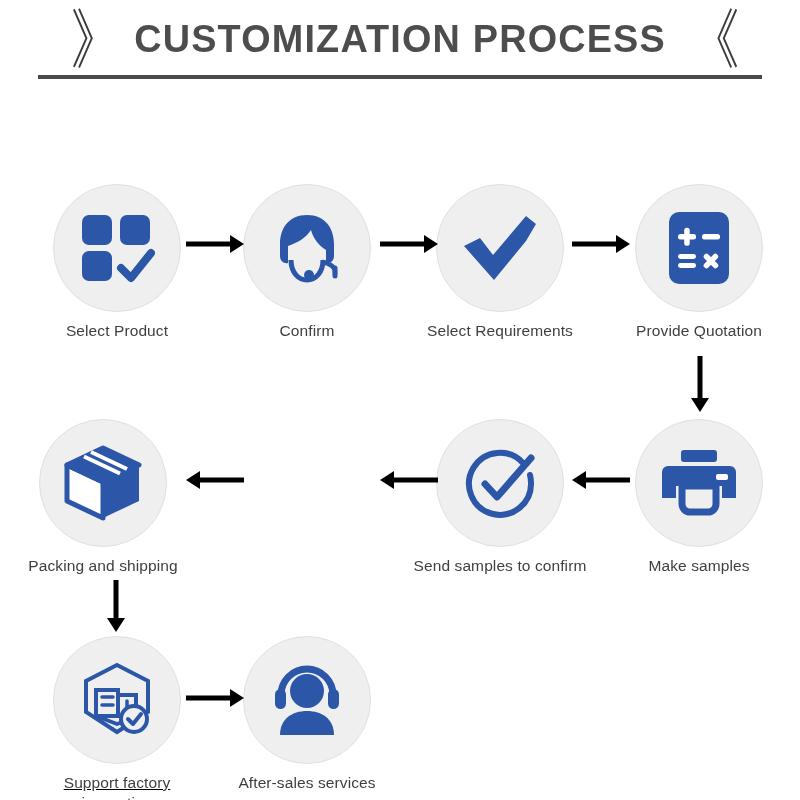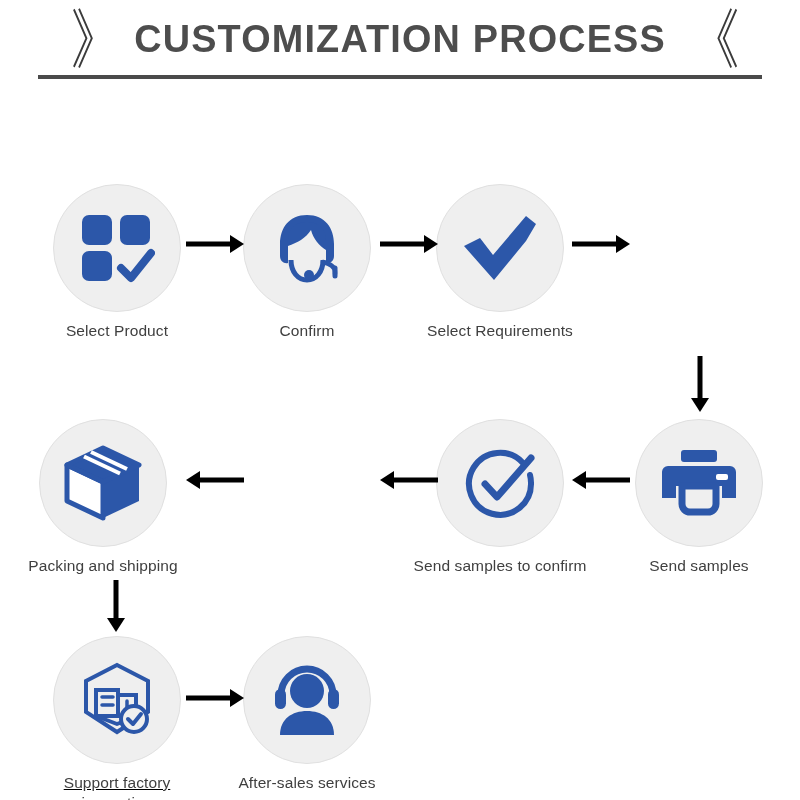--- a/index.html
+++ b/index.html
@@ -187,20 +187,37 @@
 
   <div class="node" style="left:415px; top:160px;">
     <div class="circle">
       <svg width="80" height="70" viewBox="0 0 80 70">
         <path d="M4 33 L20 25 L33 42 L66 3 L76 11 L66 28 L34 67 Z" fill="#2c57a9"></path>
       </svg>
     </div>
     <div class="node-label wide">Select Requirements</div>
   </div>
 
+  <div class="node" style="left:614px; top:160px;">
+    <div class="circle">
+      <svg width="64" height="76" viewBox="0 0 64 76">
+        <rect x="2" y="2" width="60" height="72" rx="10" fill="#2c57a9"></rect>
+        <rect x="11" y="24" width="18" height="5.5" rx="2.5" fill="#fff"></rect>
+        <rect x="17.2" y="17.8" width="5.5" height="18" rx="2.5" fill="#fff"></rect>
+        <rect x="35" y="24" width="18" height="5.5" rx="2.5" fill="#fff"></rect>
+        <rect x="11" y="44" width="18" height="5" rx="2.4" fill="#fff"></rect>
+        <rect x="11" y="53" width="18" height="5" rx="2.4" fill="#fff"></rect>
+        <g transform="rotate(45 44 51)">
+          <rect x="35" y="48.3" width="18" height="5.5" rx="2.5" fill="#fff"></rect>
+          <rect x="41.2" y="42.1" width="5.5" height="18" rx="2.5" fill="#fff"></rect>
+        </g>
+      </svg>
+    </div>
+    <div class="node-label wide">Provide Quotation</div>
+  </div>
 
   <div class="arrow-h right" style="left:186px; top:209px; width:58px; height:22px;">
     <div class="shaft" style="width:48px;"></div>
       <div class="head"></div>
   </div>
   <div class="arrow-h right" style="left:380px; top:209px; width:58px; height:22px;">
     <div class="shaft" style="width:48px;"></div>
       <div class="head"></div>
   </div>
   <div class="arrow-h right" style="left:572px; top:209px; width:58px; height:22px;">
@@ -235,21 +252,21 @@
 
   <div class="node" style="left:614px; top:395px;">
     <div class="circle">
       <svg width="78" height="70" viewBox="0 0 78 70">
         <rect x="21" y="2" width="36" height="12" rx="3" fill="#2c57a9"></rect>
         <path d="M8 18 h62 a6 6 0 0 1 6 6 v26 h-14 v-12 h-46 v12 h-14 v-26 a6 6 0 0 1 6 -6 z" fill="#2c57a9"></path>
         <rect x="56" y="26" width="12" height="6" rx="2" fill="#ffffff"></rect>
         <path d="M22 38 h34 v18 a8 8 0 0 1 -8 8 h-18 a8 8 0 0 1 -8 -8 z" fill="none" stroke="#2c57a9" stroke-width="7" stroke-linejoin="round"></path>
       </svg>
     </div>
-    <div class="node-label">Send samples</div>
+    <div class="node-label">Make samples</div>
   </div>
 
   <div class="arrow-v" style="left:686px; top:332px; width:28px; height:56px;">
     <div class="shaft" style="height:44px;"></div>
       <div class="head"></div>
   </div>
 
   <div class="arrow-h left" style="left:572px; top:445px; width:58px; height:22px;">
     <div class="shaft" style="width:48px; left:10px;"></div>
       <div class="head"></div>

